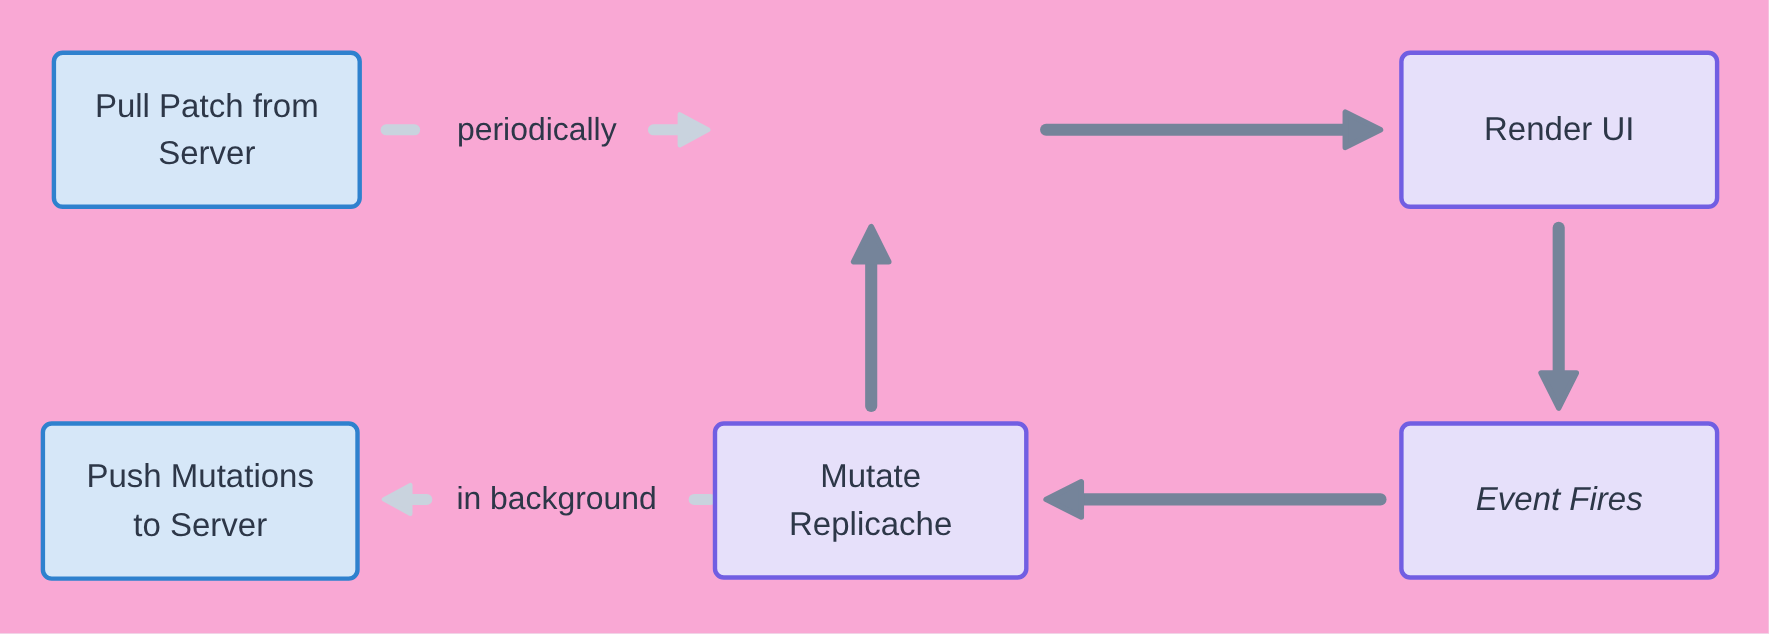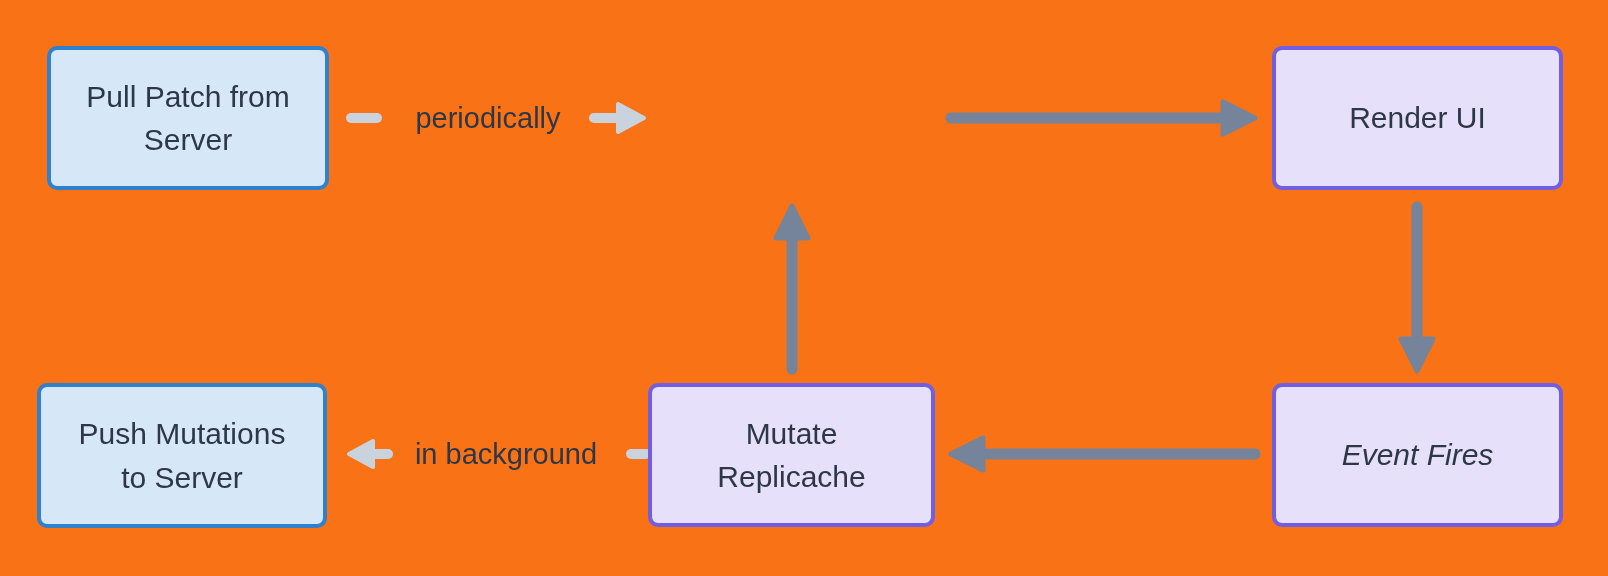--- a/index.html
+++ b/index.html
@@ -4,21 +4,21 @@
 <style>
   * { margin: 0; padding: 0; box-sizing: border-box; }
   html, body {
     background: #eef1f5;
     font-family: "Liberation Sans", "DejaVu Sans", sans-serif;
   }
   .canvas {
     position: relative;
     width: 1608px;
     height: 576px;
-    background: #f97316;
+    background: #f9a8d4;
     overflow: hidden;
   }
   .arrows-layer {
     position: absolute;
     left: 0; top: 0;
     width: 1608px; height: 576px;
   }
   .node {
     position: absolute;
     display: flex;

